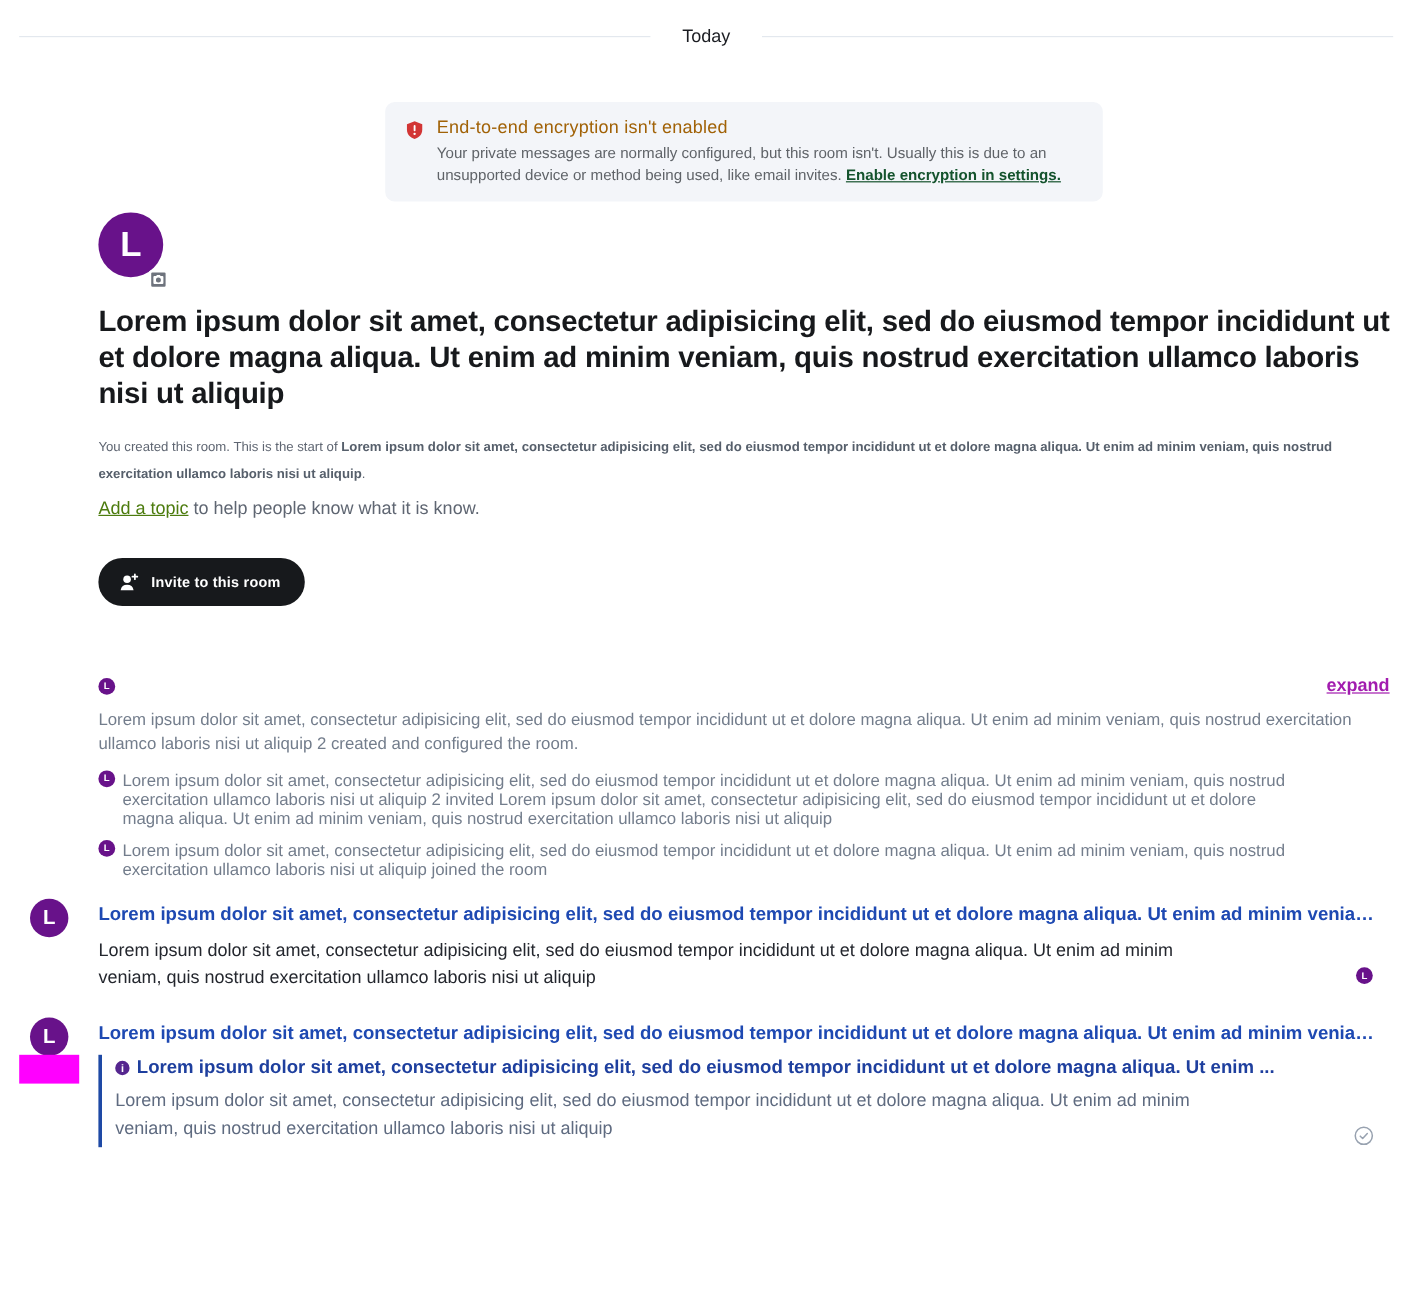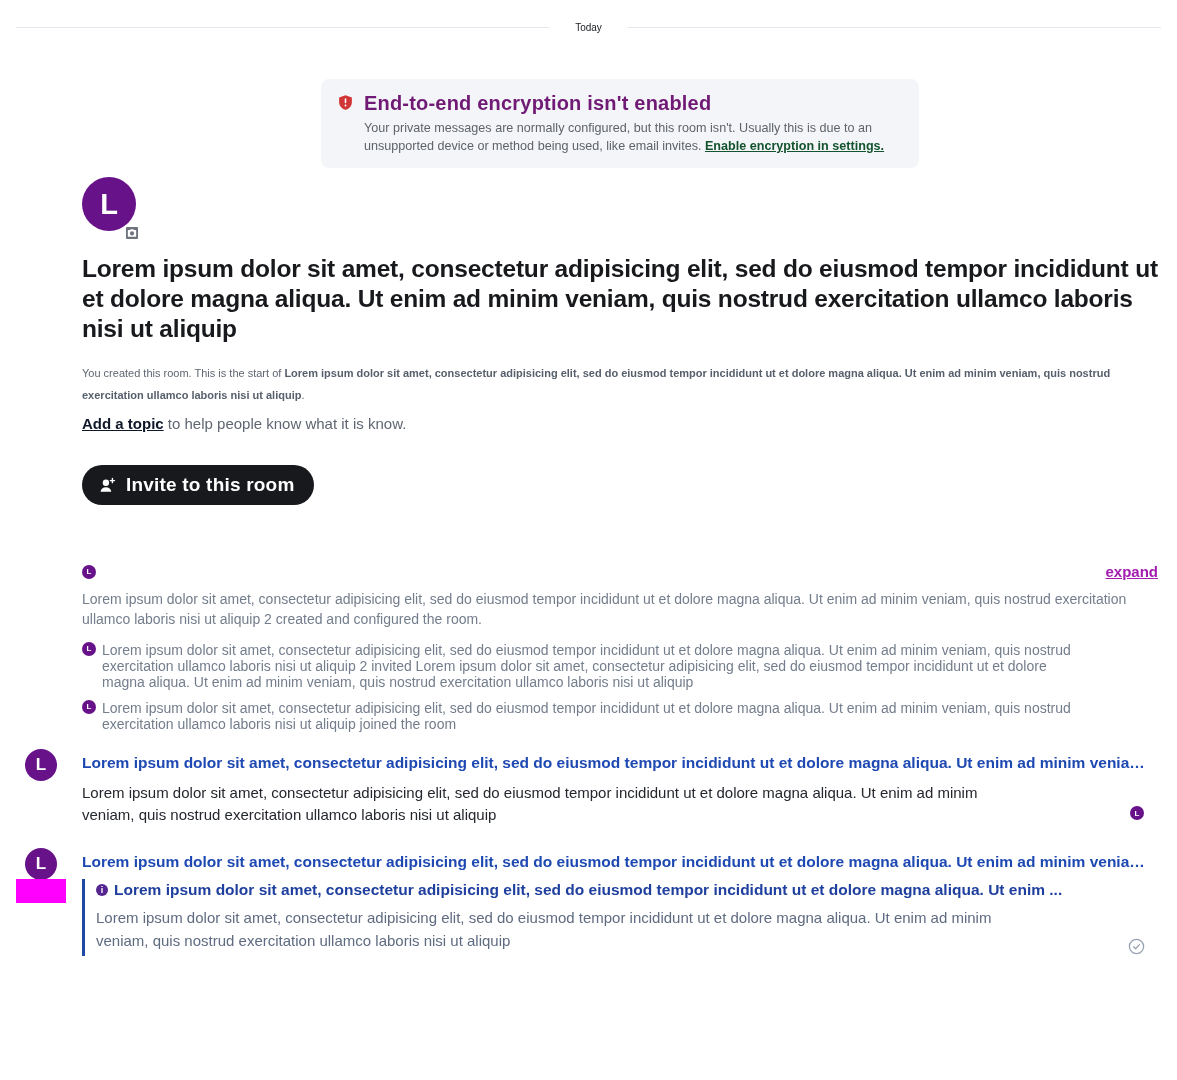--- a/index.html
+++ b/index.html
@@ -5,33 +5,33 @@
   * { box-sizing: border-box; }
   html,body { margin:0; padding:0; }
   body {
     width:1177px; height:1080px; overflow:hidden;
     background:#ffffff; color:#1b1d22;
     font-family:"Liberation Sans", sans-serif;
   }
   
   .date-sep { display:flex; align-items:center; gap:26px; padding:22px 16px 0 16px; }
   .date-sep .line { flex:1; height:1px; background:#e3e8ee; }
-  .date-sep .label { font-size:10px; color:#1b1d22; }
+  .date-sep .label { font-size:15px; color:#1b1d22; }
 
   
   .content { padding:0 19px 0 82px; position:relative; }
 
   
   .banner {
     width:598px; margin:46px auto 0 auto;
     background:#f3f5f9; border-radius:8px;
     padding:13px 16px; display:flex; gap:10px;
   }
   .banner .shield { flex:0 0 17px; margin-top:2px; }
-  .banner-title { font-size:20px; font-weight:700; color:#701a75; letter-spacing:.2px; margin-bottom:4px; }
+  .banner-title { font-size:15px; font-weight:400; color:#a16207; letter-spacing:.2px; margin-bottom:4px; }
   .banner-body { font-size:12.6px; color:#5f6368; line-height:18px; max-width:536px; }
   .banner-link { font-weight:700; color:#14532d; text-decoration:underline; cursor:pointer; }
 
   
   .avatar-wrap { position:relative; width:54px; height:54px; margin-top:9px; }
   .avatar-big {
     width:54px; height:54px; border-radius:50%; background:#68128a;
     color:#fff; font-size:29px; font-weight:600;
     display:flex; align-items:center; justify-content:center;
   }
@@ -40,24 +40,24 @@
     width:16px; height:16px; background:#6e737d; border-radius:3px;
     border:2px solid #fff; display:flex; align-items:center; justify-content:center;
   }
   .room-title {
     margin:23px 0 0 0; font-size:24.5px; line-height:30px; font-weight:700;
     color:#17191c; letter-spacing:-0.2px; max-width:1076px;
   }
   .created { margin:18px 0 0 0; font-size:11px; line-height:22px; color:#5f6672; max-width:1072px; }
   .created b { color:#565f6b; }
   .topic-line { margin:8px 0 0 0; font-size:15px; line-height:20px; color:#5f6672; }
-  .topic-link { font-weight:700; color:#0f172a; text-decoration:underline; cursor:pointer; }
+  .topic-link { font-weight:400; color:#4d7c0f; text-decoration:underline; cursor:pointer; }
   .invite-btn {
     margin-top:31px; height:40px; border:none; border-radius:20px;
-    background:#17191c; color:#fff; font-size:19px; font-weight:600; letter-spacing:.2px;
+    background:#17191c; color:#fff; font-size:12px; font-weight:600; letter-spacing:.2px;
     display:inline-flex; align-items:center; gap:9px; padding:0 20px 0 16px;
     font-family:inherit; cursor:pointer;
   }
 
   
   .avatar-sm {
     width:14px; height:14px; border-radius:50%; background:#68128a;
     color:#fff; font-size:8px; font-weight:700;
     display:inline-flex; align-items:center; justify-content:center; flex:0 0 14px;
   }

